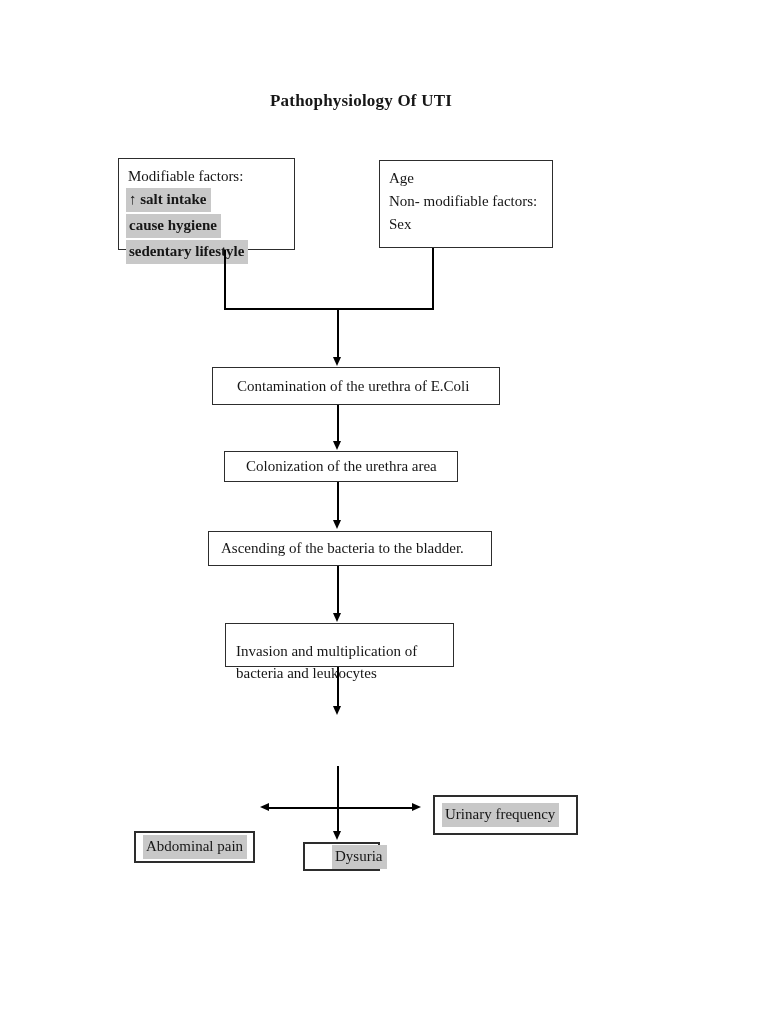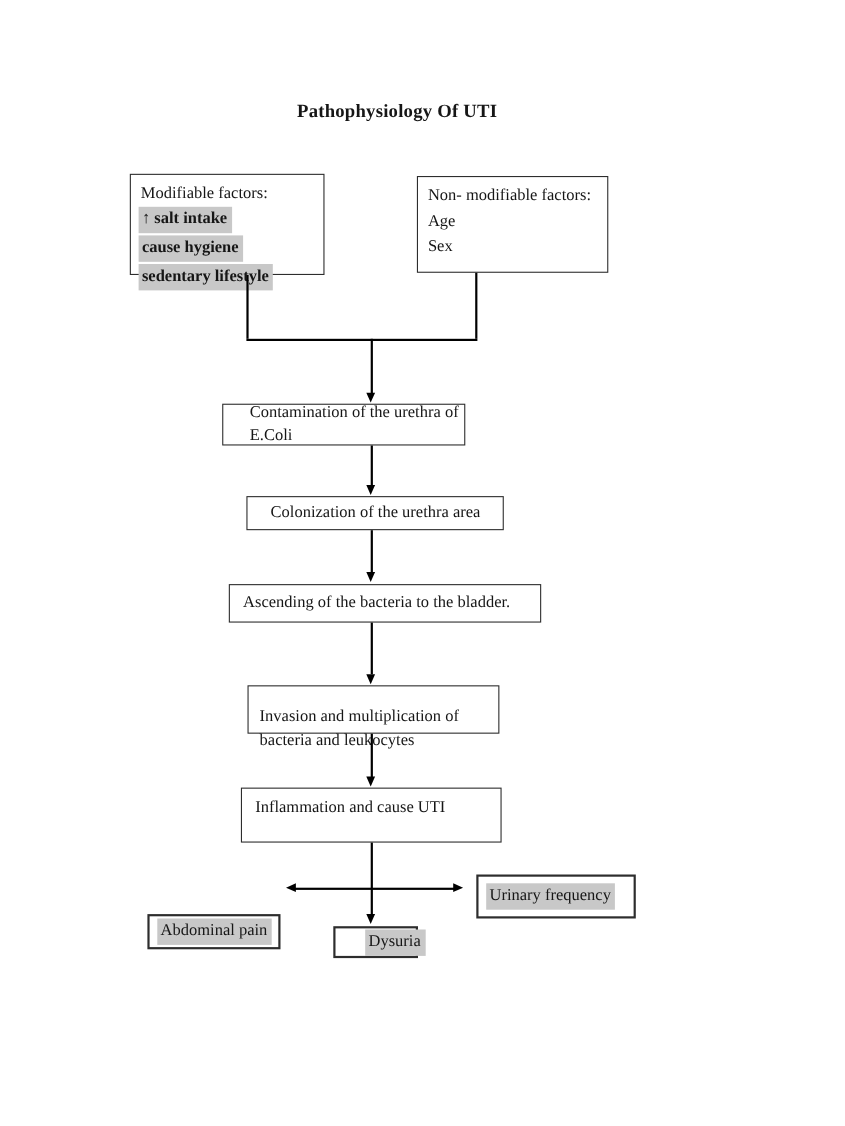--- a/index.html
+++ b/index.html
@@ -43,32 +43,32 @@
     </div>
     <div class="hl-row">
       <span class="hl">cause hygiene</span>
     </div>
     <div class="hl-row">
       <span class="hl">sedentary lifestyle</span>
     </div>
   </div>
 
   <div class="box factors" style="left:379px;top:160px;width:174px;height:88px;">
+    <div class="box-heading">Age</div>
     <div class="box-heading">Non- modifiable factors:</div>
-    <div class="box-heading">Age</div>
     <div class="box-heading">Sex</div>
   </div>
 
   <div class="vline" style="left:224px;top:250px;height:58px;"></div>
   <div class="vline" style="left:432px;top:248px;height:60px;"></div>
   <div class="hline" style="left:224px;top:308px;width:210px;"></div>
   <div class="vline" style="left:337px;top:308px;height:50px;"></div>
   <div class="arrow-down" style="left:333px;top:357px;"></div>
 
-  <div class="box flowbox" style="left:202px;top:367px;width:221px;height:38px;padding-left:24px;">
+  <div class="box flowbox" style="left:212px;top:367px;width:288px;height:38px;padding-left:24px;">
     <span>Contamination of the urethra of E.Coli</span>
   </div>
 
   <div class="vline" style="left:337px;top:405px;height:37px;"></div>
   <div class="arrow-down" style="left:333px;top:441px;"></div>
 
   <div class="box flowbox" style="left:224px;top:451px;width:234px;height:31px;padding-left:21px;">
     <span>Colonization of the urethra area</span>
   </div>
 
@@ -82,23 +82,20 @@
   <div class="vline" style="left:337px;top:566px;height:47px;"></div>
   <div class="arrow-down" style="left:333px;top:613px;"></div>
 
   <div class="box flowbox wrap" style="left:225px;top:623px;width:229px;height:44px;padding-left:10px;">
     <span>Invasion and multiplication of bacteria and leukocytes</span>
   </div>
 
   <div class="vline" style="left:337px;top:667px;height:40px;"></div>
   <div class="arrow-down" style="left:333px;top:706px;"></div>
 
-  <div class="box flowbox topalign" style="left:219px;top:716px;width:237px;height:50px;">
-    <span>Inflammation and cause UTI</span>
-  </div>
 
   <div class="vline" style="left:337px;top:766px;height:66px;"></div>
   <div class="arrow-down" style="left:333px;top:831px;"></div>
 
   <div class="hline" style="left:267px;top:807px;width:148px;"></div>
   <div class="arrow-left" style="left:260px;top:803px;"></div>
   <div class="arrow-right" style="left:412px;top:803px;"></div>
 
   <div class="box thick symbox" style="left:134px;top:795px;width:121px;height:32px;margin-top:36px;">
     <span class="hl">Abdominal pain</span>

